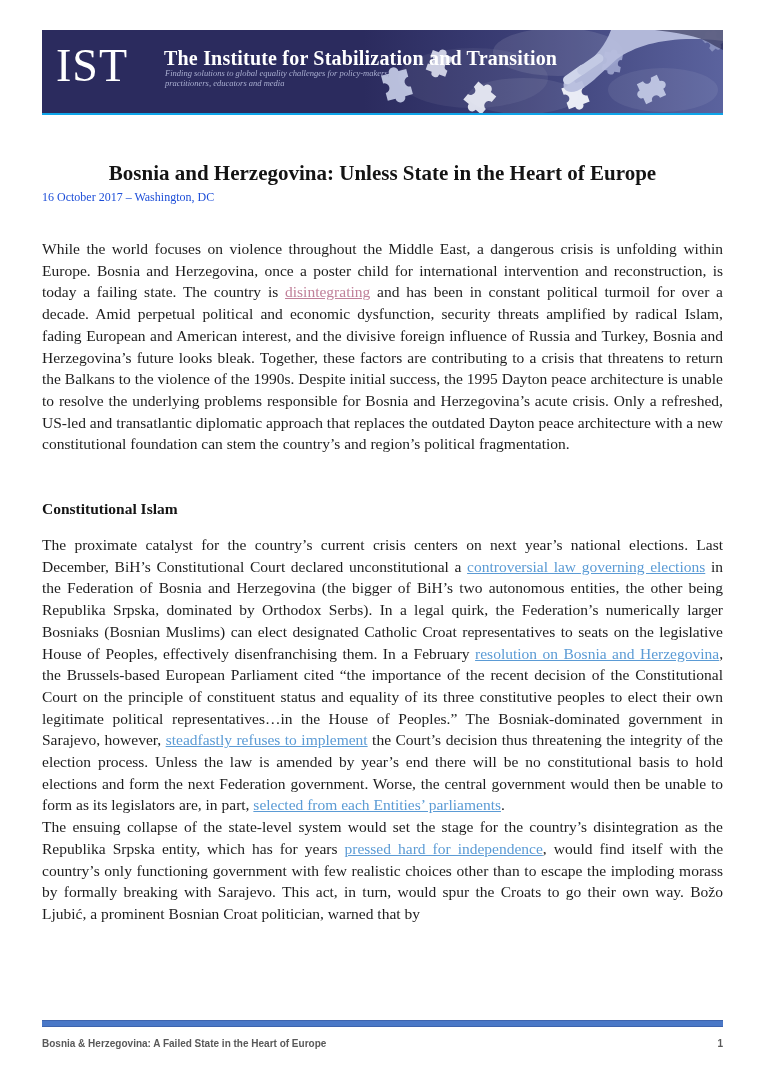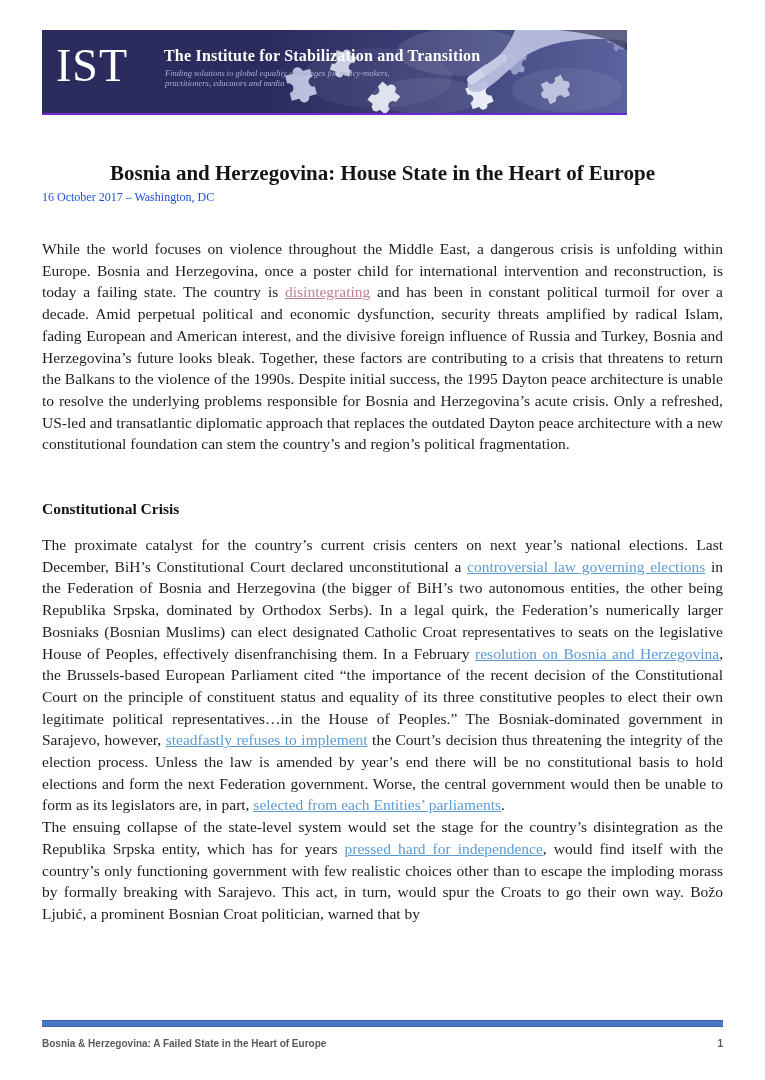--- a/index.html
+++ b/index.html
@@ -12,34 +12,34 @@
   *{box-sizing:border-box;}
   html,body{margin:0;padding:0;}
   body{
     width:765px;height:1080px;position:relative;overflow:hidden;
     background:#ffffff;
     font-family:"Liberation Serif", serif;
   }
 
   
   .banner{
-    position:absolute;top:30px;left:42px;width:585px;height:85px;
+    position:absolute;top:30px;left:42px;width:681px;height:85px;
     background:var(--banner-bg);
-    border-bottom:2px solid #6d28d9;
+    border-bottom:2px solid #0ea5e9;
     overflow:hidden;
   }
   .banner-art{position:absolute;right:0;top:0;height:83px;width:360px;display:block;}
   .logo{
     position:absolute;left:14px;top:13px;z-index:2;
     color:#ffffff;font-size:46px;line-height:1;font-weight:400;letter-spacing:1px;
     font-family:"Liberation Serif", serif;
   }
   .org-name{
     position:absolute;left:122px;top:17px;z-index:2;
-    color:#ffffff;font-size:16px;font-weight:600;letter-spacing:.2px;
+    color:#ffffff;font-size:20px;font-weight:600;letter-spacing:.2px;
   }
   .tagline{
     position:absolute;left:123px;top:38px;z-index:2;width:255px;
     color:#a9aed0;font-style:italic;font-size:8.5px;line-height:10px;
   }
 
   
   .page-body{position:absolute;top:115px;left:42px;width:681px;}
   h1{
     margin:45px 0 0;text-align:center;
@@ -118,26 +118,26 @@
     <rect x="198" y="40" width="28" height="9" rx="4.5" transform="rotate(-35 212 44)" fill="#cfd5ea"></rect>
     <rect x="212" y="30" width="30" height="9" rx="4.5" transform="rotate(-35 227 34)" fill="#c3cae4"></rect>
     <path d="M360 0 L292 0 C312 3 334 4 352 16 L360 20 Z" fill="#1c1c40" opacity="0.55"></path>
   </svg>
   <div class="logo">IST</div>
   <div class="org-name">The Institute for Stabilization and Transition</div>
   <div class="tagline">Finding solutions to global equality challenges for policy-makers, practitioners, educators and media</div>
 </header>
 
 <main class="page-body">
-  <h1>Bosnia and Herzegovina: House State in the Heart of Europe</h1>
+  <h1>Bosnia and Herzegovina: Unless State in the Heart of Europe</h1>
   <div class="dateline">16 October 2017 – Washington, DC</div>
 
   <p id="p1" class="doc-para"><span>While the world focuses on violence throughout the Middle East, a dangerous crisis is unfolding within Europe. Bosnia and Herzegovina, once a poster child for international intervention and reconstruction, is today a failing state. The country is </span><a class="doc-link link-visited" href="#">disintegrating</a><span> and has been in constant political turmoil for over a decade. Amid perpetual political and economic dysfunction, security threats amplified by radical Islam, fading European and American interest, and the divisive foreign influence of Russia and Turkey, Bosnia and Herzegovina’s future looks bleak. Together, these factors are contributing to a crisis that threatens to return the Balkans to the violence of the 1990s. Despite initial success, the 1995 Dayton peace architecture is unable to resolve the underlying problems responsible for Bosnia and Herzegovina’s acute crisis. Only a refreshed, US-led and transatlantic diplomatic approach that replaces the outdated Dayton peace architecture with a new constitutional foundation can stem the country’s and region’s political fragmentation.</span></p>
 
-  <h2 class="doc-heading">Constitutional Crisis</h2>
+  <h2 class="doc-heading">Constitutional Islam</h2>
 
   <p id="p2" class="doc-para"><span>The proximate catalyst for the country’s current crisis centers on next year’s national elections. Last December, BiH’s Constitutional Court declared unconstitutional a </span><a class="doc-link link-blue" href="#">controversial law governing elections</a><span> in the Federation of Bosnia and Herzegovina (the bigger of BiH’s two autonomous entities, the other being Republika Srpska, dominated by Orthodox Serbs). In a legal quirk, the Federation’s numerically larger Bosniaks (Bosnian Muslims) can elect designated Catholic Croat representatives to seats on the legislative House of Peoples, effectively disenfranchising them. In a February </span><a class="doc-link link-blue" href="#">resolution on Bosnia and Herzegovina</a><span>, the Brussels-based European Parliament cited “the importance of the recent decision of the Constitutional Court on the principle of constituent status and equality of its three constitutive peoples to elect their own legitimate political representatives…in the House of Peoples.” The Bosniak-dominated government in Sarajevo, however, </span><a class="doc-link link-blue" href="#">steadfastly refuses to implement</a><span> the Court’s decision thus threatening the integrity of the election process. Unless the law is amended by year’s end there will be no constitutional basis to hold elections and form the next Federation government. Worse, the central government would then be unable to form as its legislators are, in part, </span><a class="doc-link link-blue" href="#">selected from each Entities’ parliaments</a><span>.</span></p>
 
   <p id="p3" class="doc-para"><span>The ensuing collapse of the state-level system would set the stage for the country’s disintegration as the Republika Srpska entity, which has for years </span><a class="doc-link link-blue" href="#">pressed hard for independence</a><span>, would find itself with the country’s only functioning government with few realistic choices other than to escape the imploding morass by formally breaking with Sarajevo. This act, in turn, would spur the Croats to go their own way. Božo Ljubić, a prominent Bosnian Croat politician, warned that by</span></p>
 </main>
 
 <footer>
   <div class="footer-bar"></div>
   <div class="footer-row">
     <span>Bosnia &amp; Herzegovina: A Failed State in the Heart of Europe</span>

